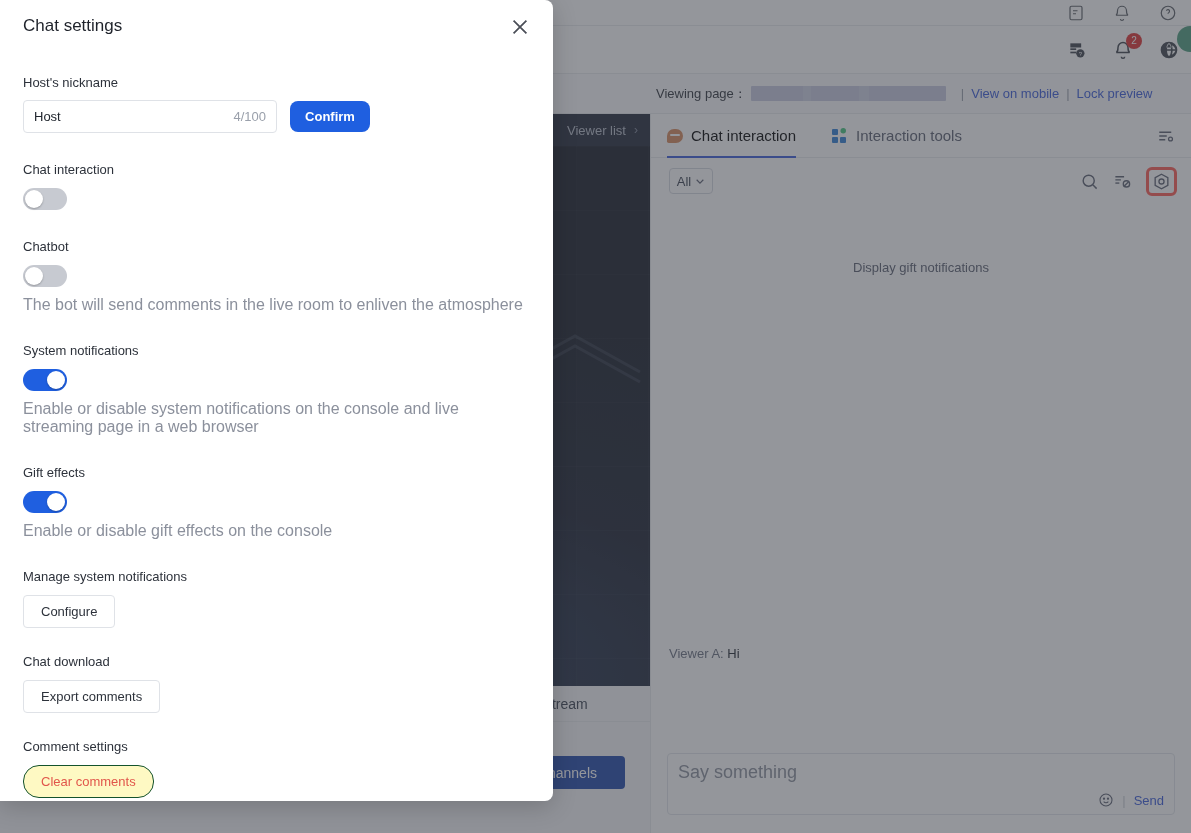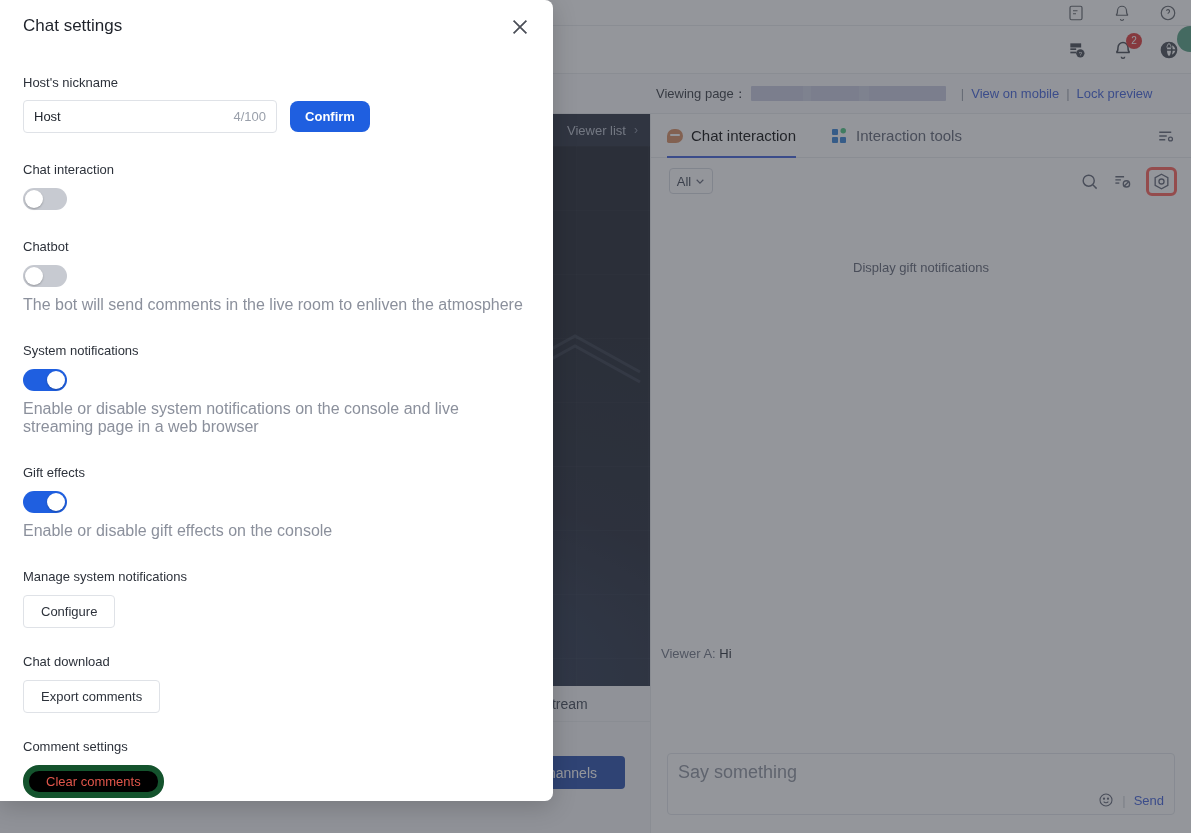--- a/index.html
+++ b/index.html
@@ -158,21 +158,21 @@
     display: flex; align-items: center; justify-content: center;
     background: rgba(255,255,255,.25);
   }
 
   .chat-body { flex: 1; position: relative; }
   .gift-note {
     position: absolute; left: 0; right: 0; top: 56px;
     text-align: center; font-size: 13px; color: #5b6070;
   }
   .chat-msg {
-    position: absolute; left: 10px; bottom: 92px;
+    position: absolute; left: 18px; bottom: 92px;
     font-size: 13px; color: #6b7180;
   }
   .chat-msg b { color: #222831; font-weight: normal; }
 
   .chat-input-wrap {
     margin: 0 16px 18px 16px; height: 62px;
     border: 1px solid #e2e5ea; border-radius: 4px; position: relative;
     background: #fff;
   }
   .chat-input-ph {
@@ -244,22 +244,22 @@
   .toggle.on { background: #1f5fe0; }
   .toggle.on .knob { left: 24px; }
 
   .ghost-btn {
     height: 33px; padding: 0 17px; border: 1px solid #dfe2e7; border-radius: 4px;
     background: #fff; font-size: 13px; color: #2d323b; cursor: pointer;
     display: inline-flex; align-items: center;
     font-family: "Liberation Sans", sans-serif;
   }
   .danger-btn {
-    height: 33px; padding: 0 17px; border: 6px solid #14532d; border-radius: 16px;
-    background: #000000; font-size: 13px; color: #e1564b; cursor: pointer;
+    height: 33px; padding: 0 17px; border: 1px solid #14532d; border-radius: 16px;
+    background: #fef9c3; font-size: 13px; color: #e1564b; cursor: pointer;
     display: inline-flex; align-items: center;
     font-family: "Liberation Sans", sans-serif;
   }
 </style>
 </head>
 <body>
 
 <div id="app-root">
 
   <div class="top-strip">

